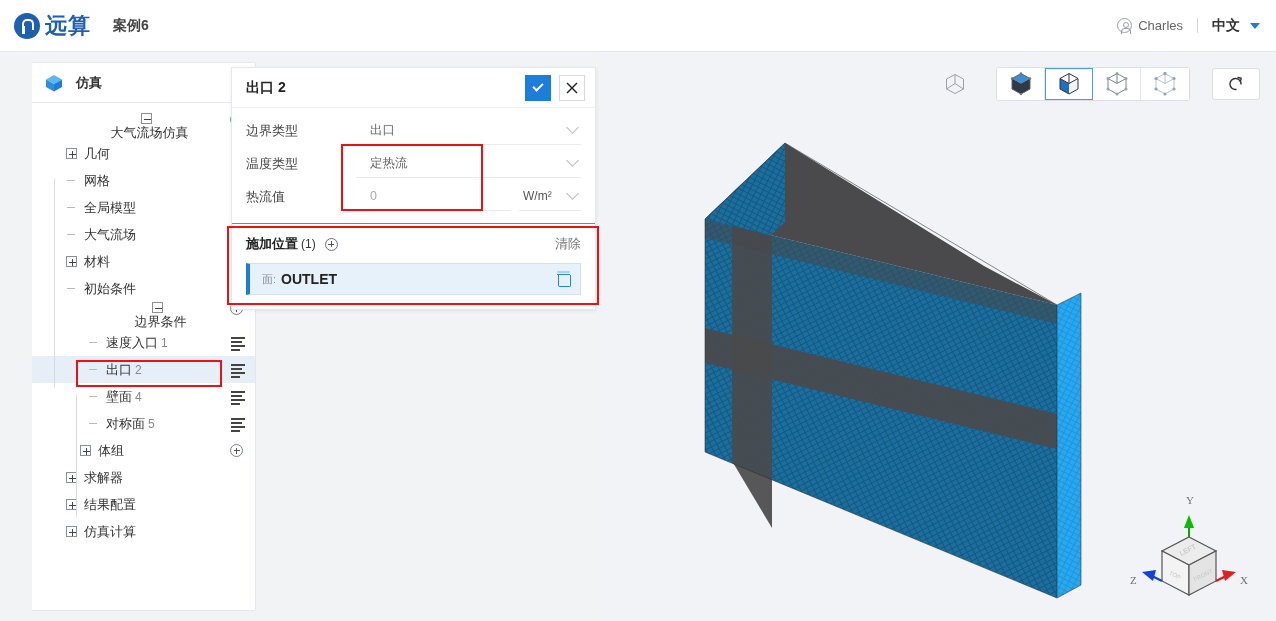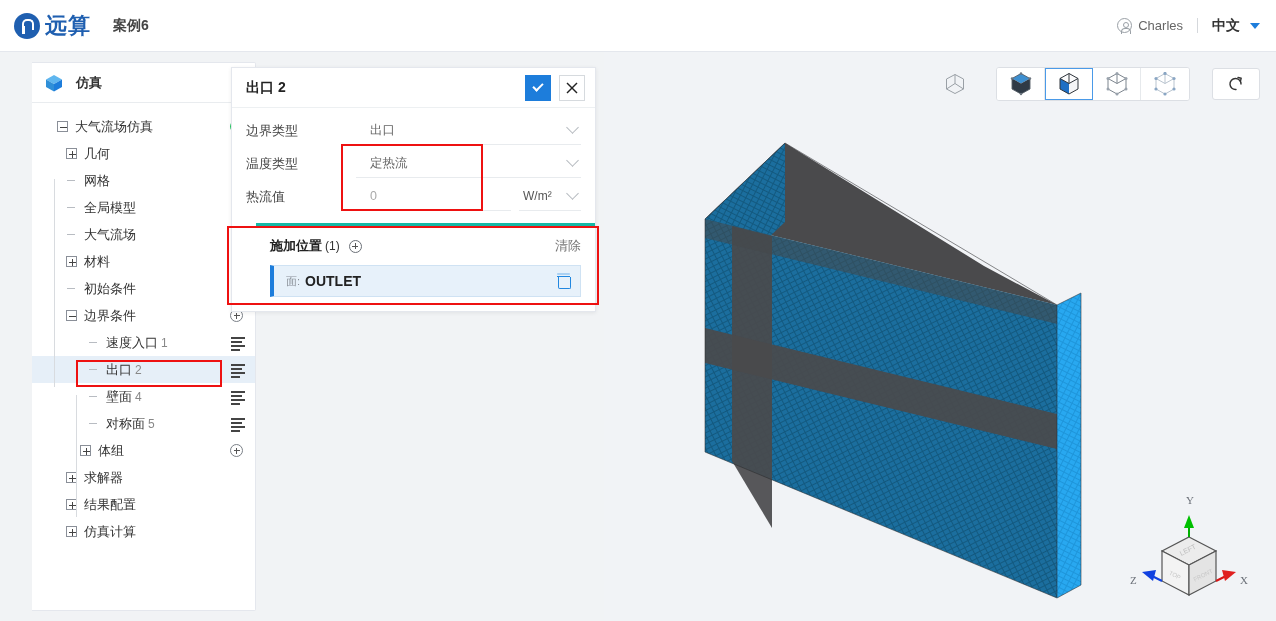--- a/index.html
+++ b/index.html
@@ -149,21 +149,21 @@
     border-right:1.4px solid #b5babf; border-bottom:1.4px solid #b5babf;
     transform:rotate(45deg); top:6px;
   }
   .f-unit{
     width:62px; flex:none; height:28px; border-bottom:1px solid #e8ebee;
     display:flex;align-items:center; position:relative; margin-left:8px;
     font-size:12px; color:#555; justify-content:flex-start; padding-left:4px;
   }
   
   #loc-section{
-    border-top:3px solid #14b8a6; padding:9px 14px 14px 14px;margin-left:24px;
+    border-top:1px solid #14b8a6; padding:9px 14px 14px 14px;
   }
   #loc-head{ display:flex; align-items:center; height:22px; }
   #loc-title{ font-size:13px;font-weight:bold;color:#222; }
   #loc-count{ font-size:12px;color:#333;margin-left:3px;}
   .plus-circle2{
     position:relative;width:13px;height:13px;border-radius:50%;border:1px solid #6b7077;
     margin-left:9px;
   }
   .plus-circle2::before{content:"";position:absolute;left:2.5px;top:5px;width:6px;height:1px;background:#555;}
   .plus-circle2::after{content:"";position:absolute;left:5px;top:2.5px;width:1px;height:6px;background:#555;}
@@ -239,21 +239,21 @@
       <svg width="20" height="20" viewBox="0 0 20 20">
         <polygon points="10,2 18,6.5 10,11 2,6.5" fill="#5fb6ef"></polygon>
         <polygon points="2,6.5 10,11 10,18.5 2,14" fill="#2f8fd8"></polygon>
         <polygon points="18,6.5 18,14 10,18.5 10,11" fill="#1d7ddb"></polygon>
       </svg>
     </div>
     <div class="sim-label">仿真</div>
     <div class="caret-dark"></div>
   </div>
   <div id="tree-body">
-      <div class="trow" style="padding-left: 25px;">
+      <div class="trow" style="padding-left: 12px; flex-direction: column;">
         <span class="tog"></span>
         <span>大气流场仿真</span>
         <span class="status-ok"></span>
       </div>
       <div class="trow" style="padding-left: 34px;">
         <span class="tog plus"></span>
         <span>几何</span>
       </div>
       <div class="trow" style="padding-left: 34px;">
         <span class="dash"></span>
@@ -268,21 +268,21 @@
         <span>大气流场</span>
       </div>
       <div class="trow" style="padding-left: 34px;">
         <span class="tog plus"></span>
         <span>材料</span>
       </div>
       <div class="trow" style="padding-left: 34px;">
         <span class="dash"></span>
         <span>初始条件</span>
       </div>
-      <div class="trow" style="padding-left: 34px;">
+      <div class="trow" style="padding-left: 34px; flex-direction: column;">
         <span class="tog"></span>
         <span>边界条件</span>
         <span class="plus-circle"></span>
       </div>
       <div class="trow" style="padding-left: 56px;">
         <span class="dash"></span>
         <span>速度入口</span>
         <span class="idx">1</span>
         <span class="eq-icon">
           <i></i>

